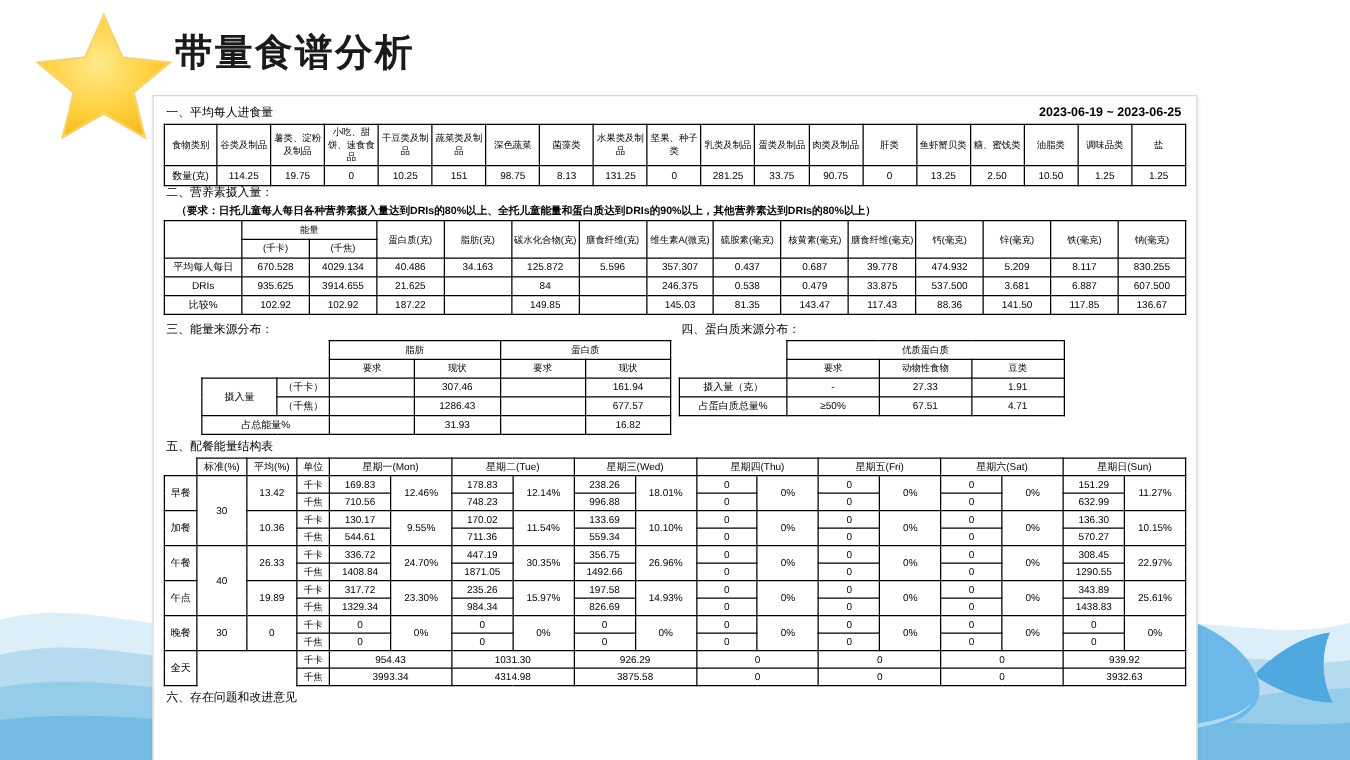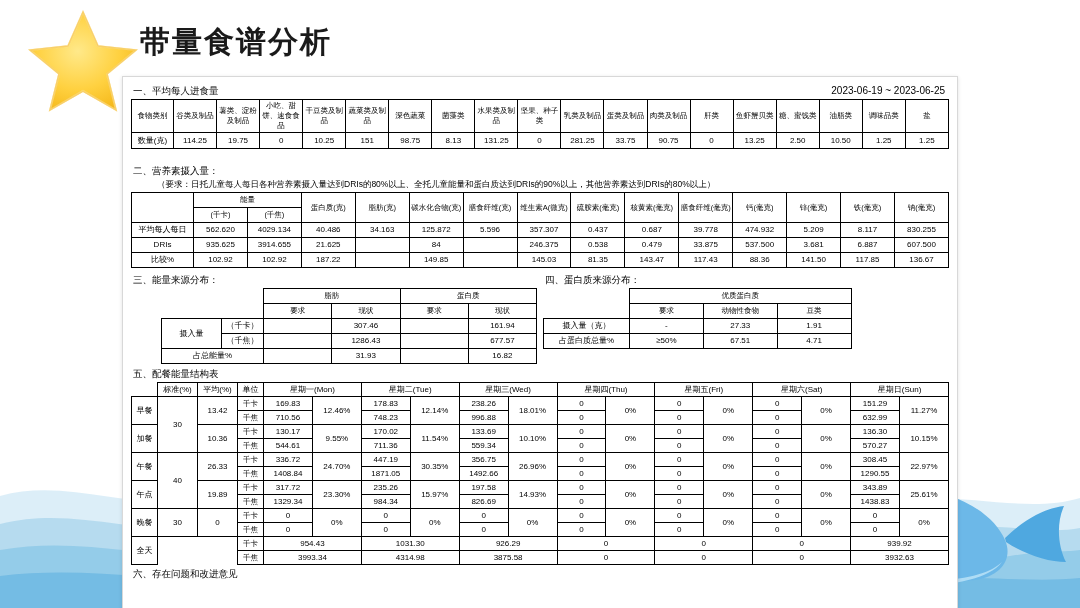--- a/index.html
+++ b/index.html
@@ -28,22 +28,22 @@
 
   
   .sheet{
     position:absolute;left:122px;top:76px;width:836px;height:536px;
     background:#ffffff;border:1px solid #d8d8d8;z-index:5;
     box-shadow:0 1px 4px rgba(0,0,0,.12);
     padding:6px 8px 0 8px;box-sizing:border-box;
     font-size:9px;color:#000;
   }
   .sec-head{font-size:9.5px;margin:2px 0 2px 2px;line-height:12px;display:flex;justify-content:space-between;}
-  .sec-head .date{font-weight:normal;font-size:10px;padding-right:4px;}
-  .note{font-size:8.5px;line-height:11px;margin:1px 0 2px 26px;}
+  .sec-head .date{font-weight:bold;font-size:10px;padding-right:4px;}
+  .note{font-size:8.5px;line-height:11px;margin:1px 0 2px 10px;font-weight:bold;}
 
   table{border-collapse:collapse;table-layout:fixed;width:100%;}
   table td,table th{
     border:1px solid #000;
     font-size:8px;line-height:10px;text-align:center;
     padding:1px 1px;font-weight:normal;color:#000;
     overflow:hidden;white-space:normal;word-break:break-all;
   }
   .t1 td{height:13px;}
   .t1 .hdr td{height:30px;font-size:7.5px;}
@@ -150,21 +150,21 @@
         <td>0</td>
         <td>13.25</td>
         <td>2.50</td>
         <td>10.50</td>
         <td>1.25</td>
         <td>1.25</td>
       </tr>
     </tbody>
   </table>
 
-  <div class="sec-head" style="margin-top:16px">
+  <div class="sec-head" style="margin-top:0">
     <span>二、营养素摄入量：</span>
   </div>
   <div class="note">（要求：日托儿童每人每日各种营养素摄入量达到DRIs的80%以上、全托儿童能量和蛋白质达到DRIs的90%以上，其他营养素达到DRIs的80%以上）</div>
   <table class="t2">
     <colgroup>
         <col style="width:62px">
       </colgroup>
     <tbody>
       <tr class="hdr">
         <td rowspan="2"></td>
@@ -181,21 +181,21 @@
         <td rowspan="2">锌(毫克)</td>
         <td rowspan="2">铁(毫克)</td>
         <td rowspan="2">钠(毫克)</td>
       </tr>
       <tr class="hdr">
         <td>(千卡)</td>
         <td>(千焦)</td>
       </tr>
       <tr>
         <td>平均每人每日</td>
-        <td>562.620</td>
+        <td>670.528</td>
         <td>4029.134</td>
         <td>40.486</td>
         <td>34.163</td>
         <td>125.872</td>
         <td>5.596</td>
         <td>357.307</td>
         <td>0.437</td>
         <td>0.687</td>
         <td>39.778</td>
         <td>474.932</td>

